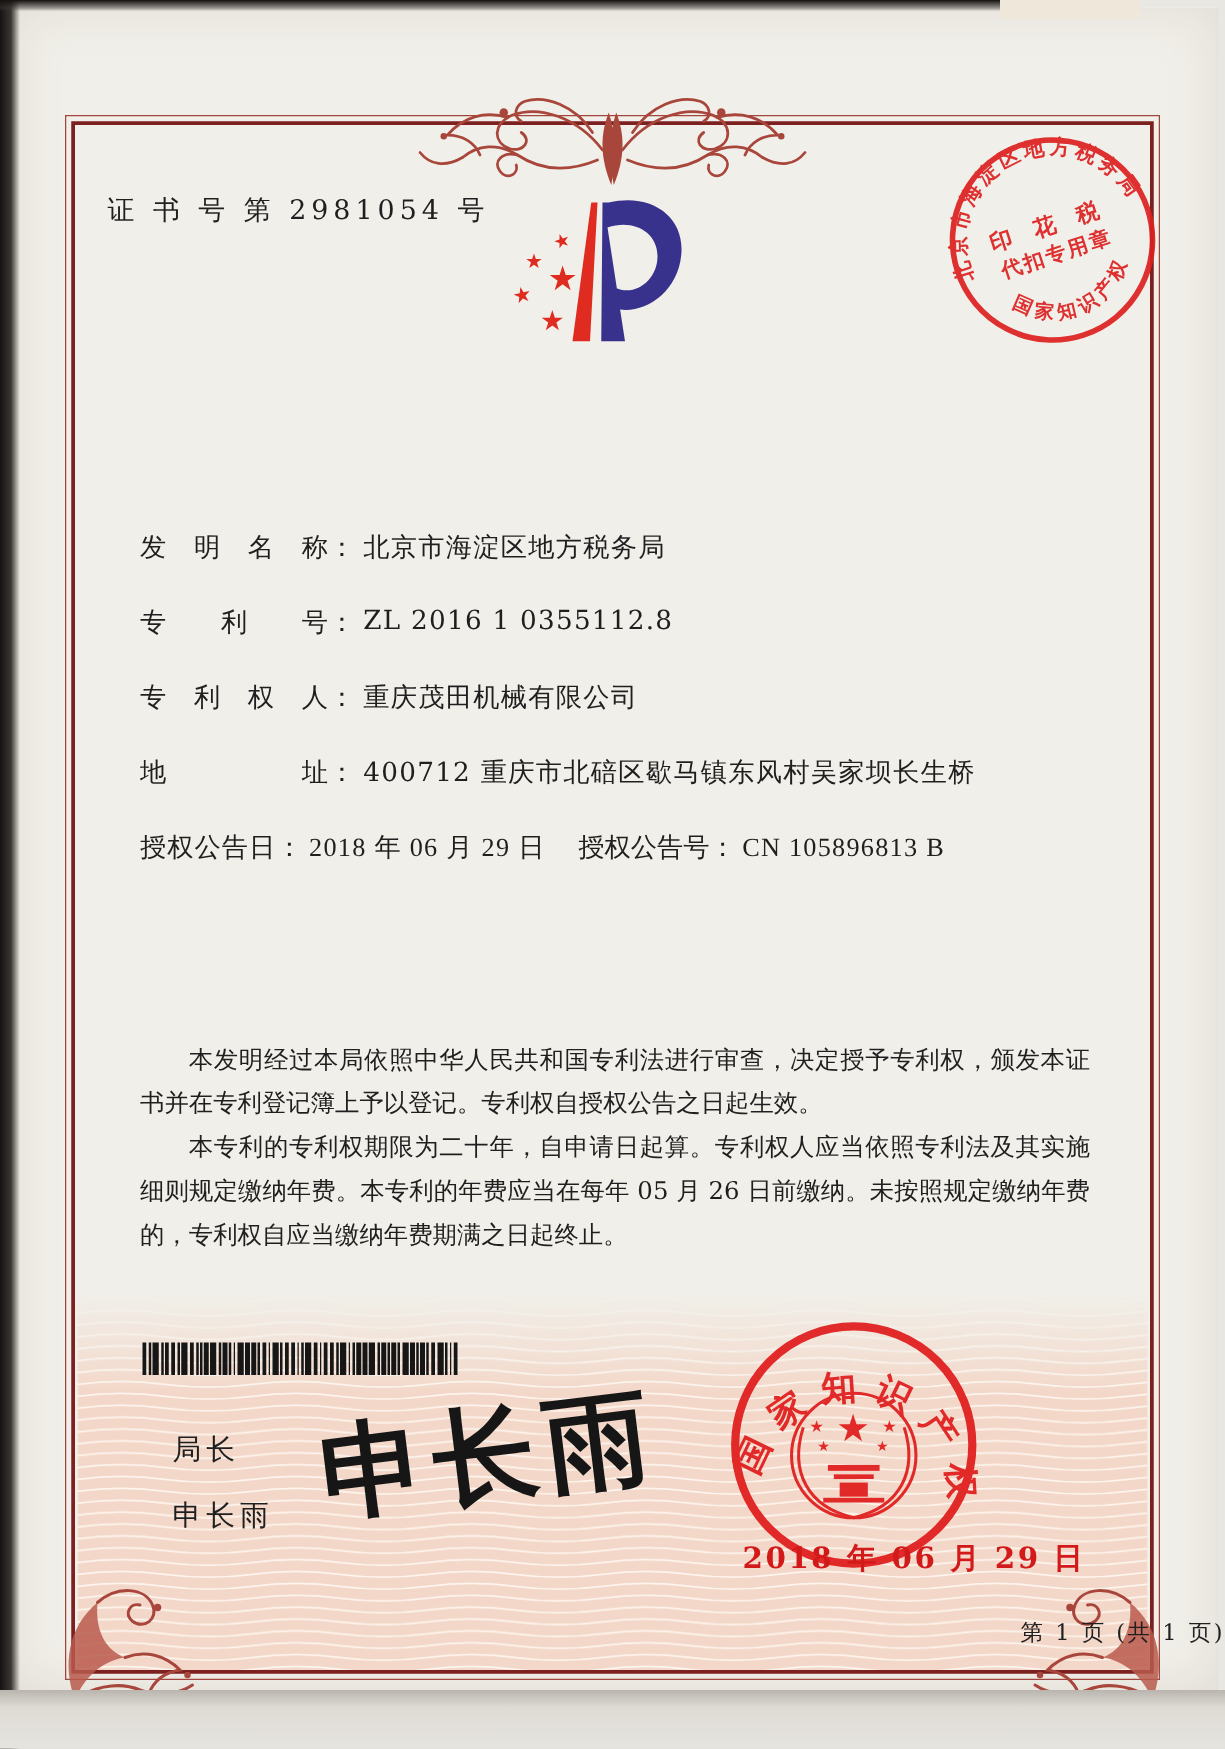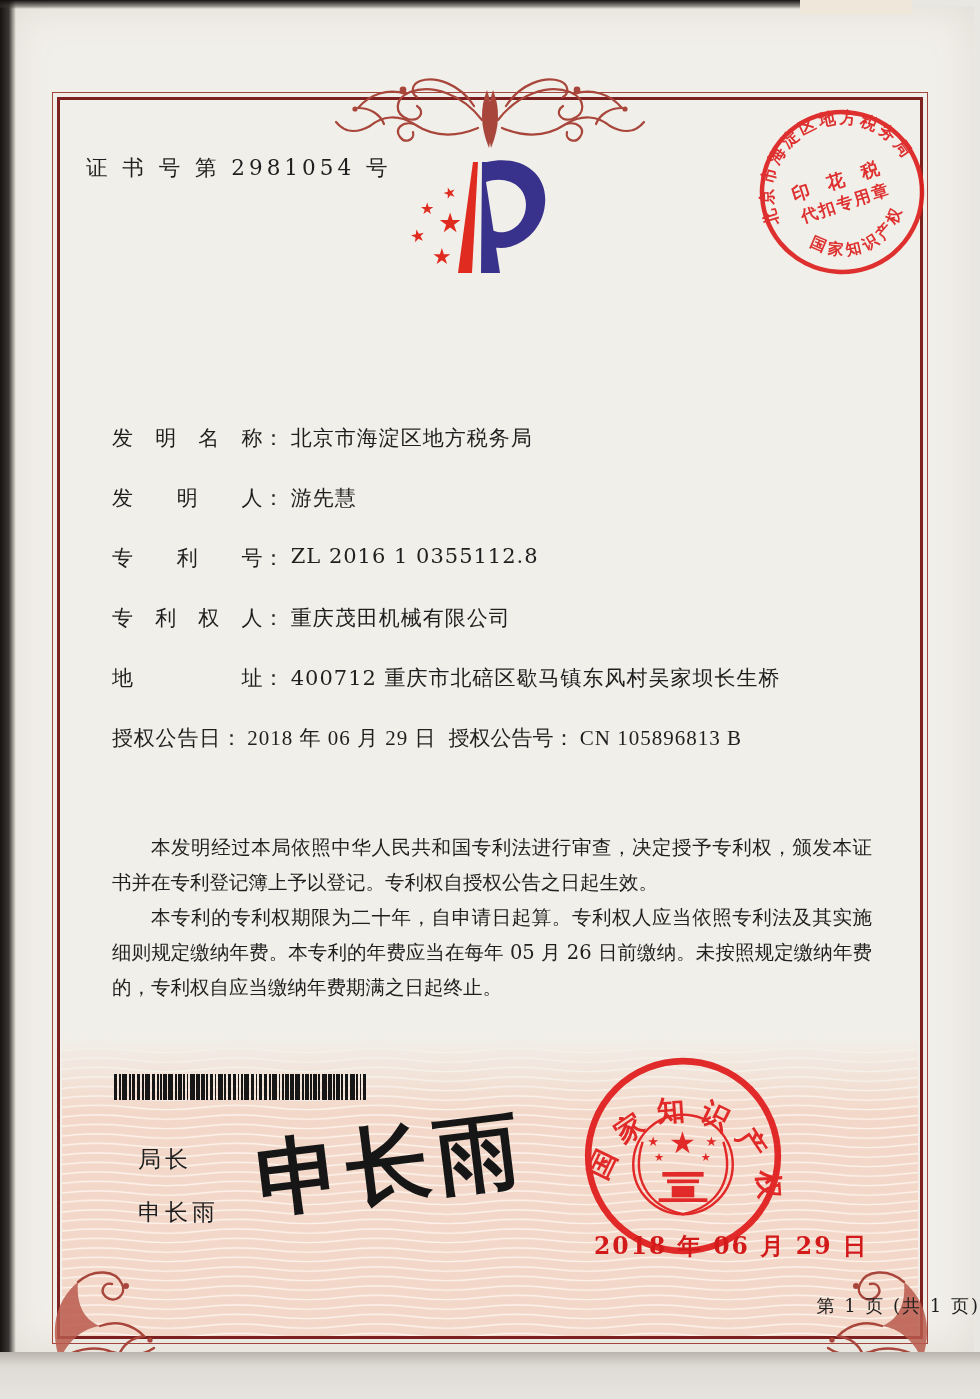--- a/index.html
+++ b/index.html
@@ -25,21 +25,21 @@
               background:linear-gradient(180deg,#f1efe9 0%,rgba(241,239,233,0) 100%);z-index:1;}
   
   .certno{position:absolute;left:86px;top:153px;font-size:21.5px;letter-spacing:4px;z-index:4;}
   .title{position:absolute;left:0;top:295px;width:980px;text-align:center;font-size:46px;font-weight:bold;
          letter-spacing:30px;text-indent:30px;color:#111;z-index:4;}
   .fields{position:absolute;left:112px;top:424px;width:760px;z-index:4;font-size:21px;}
   .frow{height:60px;}
   .flabel{display:inline-block;width:172px;text-align:justify;text-align-last:justify;vertical-align:top;}
   .fvalue{letter-spacing:1px;}
   .grantrow{display:flex;font-family:Liberation Serif, serif;}
-  .grant2{margin-left:12px;}
+  .grant2{margin-left:26px;}
   .bodytext{position:absolute;left:112px;top:830px;width:760px;z-index:4;font-size:19.5px;line-height:35px;text-align:justify;}
   .bodytext p{margin:0;text-indent:2em;}
   .barcode{position:absolute;left:114px;top:1074px;width:254px;height:26px;z-index:4;display:flex;align-items:stretch;}
   .barcode i{display:block;background:#161616;margin-right:1.6px;}
   .officials{position:absolute;left:114px;top:1144px;z-index:4;font-size:23px;letter-spacing:4px;margin-left:24px;}
   .officials .name{margin-top:22px;}
   .signature{position:absolute;left:258px;top:1112px;z-index:4;transform:rotate(-4deg);}
   .seal{position:absolute;left:575px;top:1048px;z-index:5;opacity:.94;}
   .seal-date{position:absolute;left:594px;top:1230px;z-index:6;color:#d31a1a;font-size:23.5px;letter-spacing:2px;font-weight:bold;}
   .footer{position:absolute;left:0;top:1294px;width:980px;text-align:right;font-size:18px;z-index:4;letter-spacing:2px;}
@@ -120,24 +120,20 @@
   </svg>
 
   <div class="certno">证 书 号 第 2981054 号</div>
 
   <div class="fields">
     <div class="frow">
       <span class="flabel">发　明　名　称：</span>
       <span class="fvalue">北京市海淀区地方税务局</span>
     </div>
     <div class="frow">
-      <span class="flabel">发　　明　　人：</span>
-      <span class="fvalue">游先慧</span>
-    </div>
-    <div class="frow">
       <span class="flabel">专　　利　　号：</span>
       <span class="fvalue">ZL 2016 1 0355112.8</span>
     </div>
     <div class="frow">
       <span class="flabel">专　利　权　人：</span>
       <span class="fvalue">重庆茂田机械有限公司</span>
     </div>
     <div class="frow">
       <span class="flabel">地　　　　　址：</span>
       <span class="fvalue">400712  重庆市北碚区歇马镇东风村吴家坝长生桥</span>

